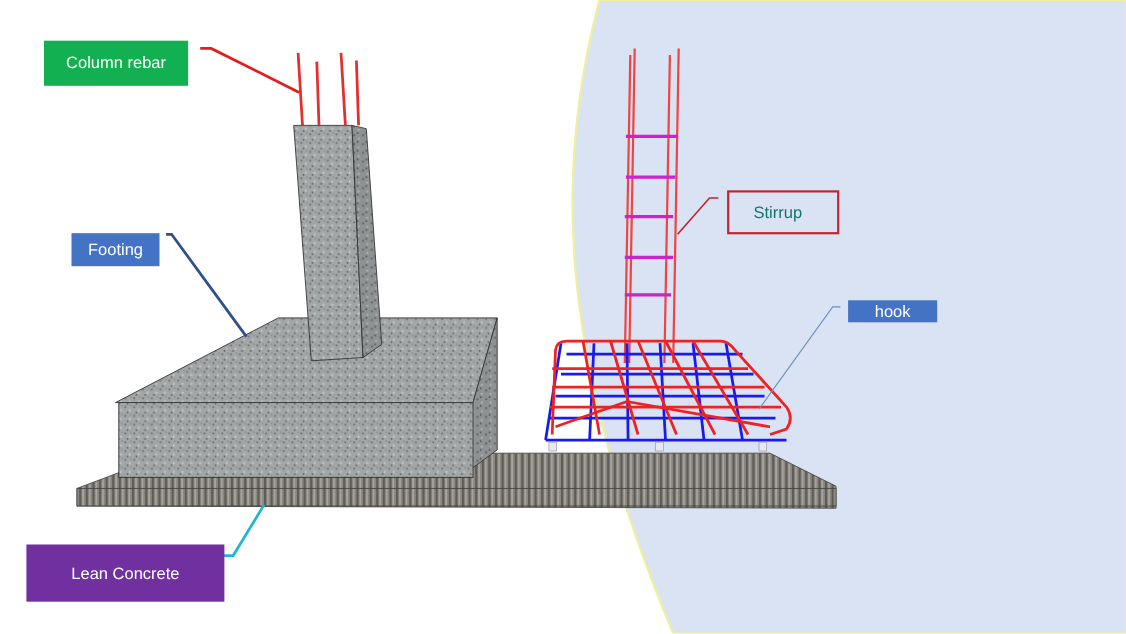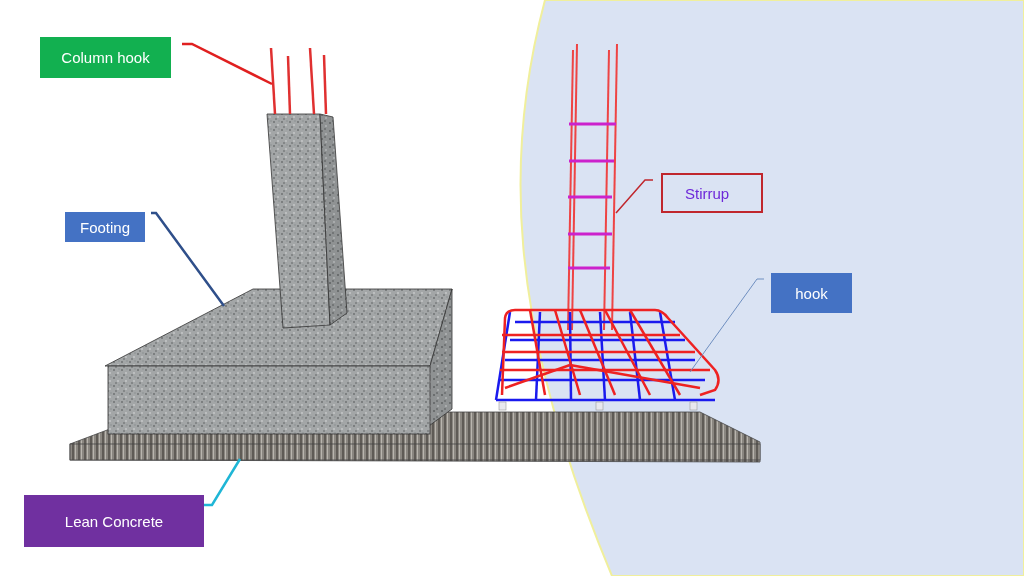--- a/index.html
+++ b/index.html
@@ -1,20 +1,20 @@
 <!DOCTYPE html>
 <html><head>
 <meta charset="utf-8">
 <style>
   html, body { margin: 0; padding: 0; }
   body { width: 1024px; height: 576px; position: relative; overflow: hidden; background: #ffffff; font-family: "Liberation Sans", sans-serif; }
   #scene { position: absolute; left: 0; top: 0; width: 1024px; height: 576px; }
   .label { position: absolute; display: flex; align-items: center; justify-content: center; font-size: 15px; box-sizing: border-box; }
   .label.filled { color: #ffffff; }
-  .label.outlined { background: transparent; border: 2px solid #c0272d; color: #6d28d9; justify-content: flex-start; padding-left: 22px; }
+  .label.outlined { background: transparent; border: 2px solid #c0272d; color: #0f766e; justify-content: flex-start; padding-left: 22px; }
 </style>
 </head>
 <body>
 
 <svg id="scene" viewBox="0 0 1024 576" xmlns="http://www.w3.org/2000/svg">
   <defs>
     <pattern id="granite" width="8" height="8" patternUnits="userSpaceOnUse">
       <rect width="8" height="8" fill="#a3a6a7"></rect>
       <circle cx="2" cy="2" r="1" fill="#6f7273"></circle>
       <circle cx="6" cy="5" r="0.9" fill="#c8cacb"></circle>
@@ -111,21 +111,21 @@
     </g>
   </g>
 
   <polyline points="182,44 192,44 272,84" fill="none" stroke="#e02020" stroke-width="2.5"></polyline>
   <polyline points="151,213 156,213 224,306" fill="none" stroke="#2f4f8a" stroke-width="2.5"></polyline>
   <polyline points="200,505 212,505 240,459" fill="none" stroke="#1fb6d6" stroke-width="2.5"></polyline>
   <polyline points="653,180 645,180 616,213" fill="none" stroke="#c0272d" stroke-width="1.5"></polyline>
   <polyline points="764,279 757,279 690,372" fill="none" stroke="#6f8fc0" stroke-width="1"></polyline>
 </svg>
 
-<div class="label filled" style="left:40px; top:37px; width:131px; height:41px; background:#12b050;">Column hook</div>
+<div class="label filled" style="left:40px; top:37px; width:131px; height:41px; background:#12b050;">Column rebar</div>
 
 <div class="label filled" style="left:65px; top:212px; width:80px; height:30px; background:#4472c4;">Footing</div>
 
 <div class="label filled" style="left:24px; top:495px; width:180px; height:52px; background:#7030a0;">Lean Concrete</div>
 
 <div class="label outlined" style="left:661px; top:173px; width:102px; height:40px;">Stirrup</div>
 
-<div class="label filled" style="left:771px; top:273px; width:81px; height:40px; background:#4472c4;">hook</div>
+<div class="label filled" style="left:771px; top:273px; width:81px; height:20px; background:#4472c4;">hook</div>
 
 </body></html>

